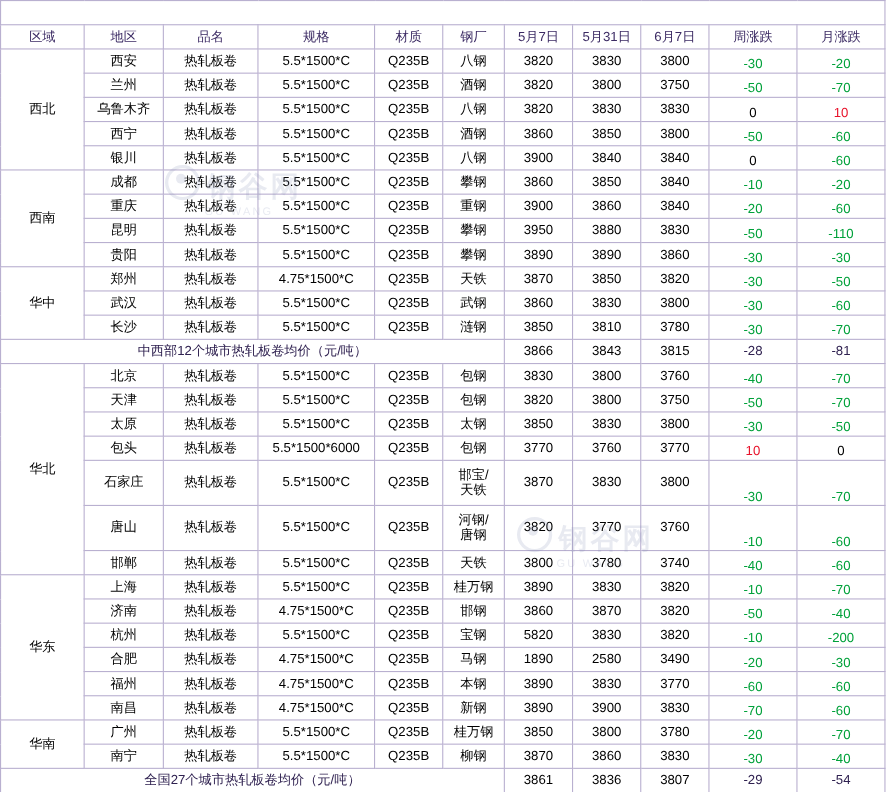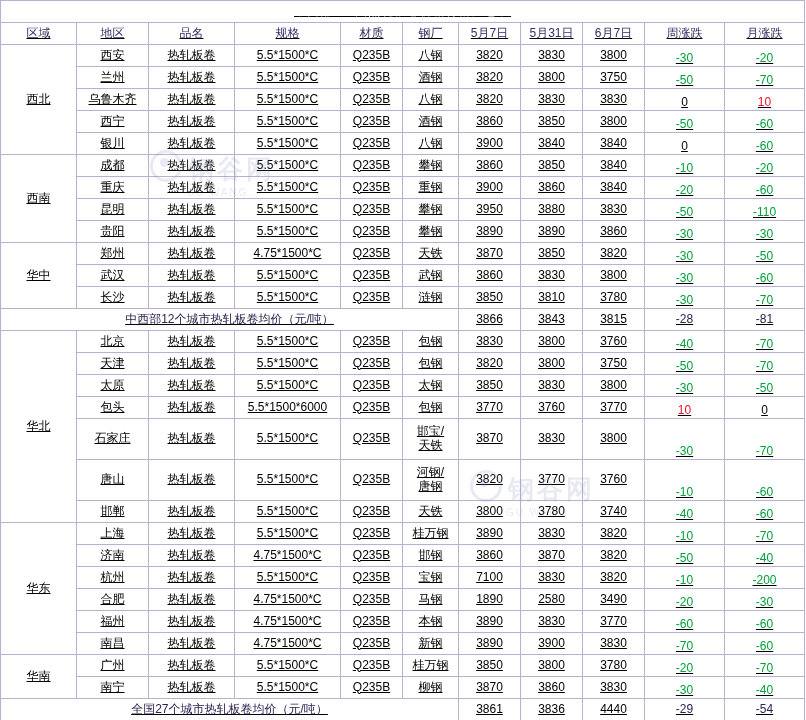--- a/index.html
+++ b/index.html
@@ -16,21 +16,20 @@
     overflow: hidden;
   }
   .wrap {
     width: 806px;
     position: relative;
   }
   table.main {
     border-collapse: collapse;
     width: 704px;
     table-layout: fixed;
-    text-decoration: underline;
   }
   table.main td, table.main th {
     border: 1px solid #b9b0d0;
     padding: 0;
     text-align: center;
     vertical-align: middle;
     font-weight: normal;
     font-size: 12px;
     height: 21px;
     line-height: 1.15;
@@ -434,21 +433,21 @@
           <td>3820</td>
           <td class="green" style="vertical-align:bottom">-50</td>
           <td class="green" style="vertical-align:bottom">-40</td>
         </tr>
         <tr class="data-row shade">
           <td>杭州</td>
           <td>热轧板卷</td>
           <td>5.5*1500*C</td>
           <td>Q235B</td>
           <td>宝钢</td>
-          <td>7100</td>
+          <td>5820</td>
           <td>3830</td>
           <td>3820</td>
           <td class="green" style="vertical-align:bottom">-10</td>
           <td class="green" style="vertical-align:bottom">-200</td>
         </tr>
         <tr class="data-row">
           <td>合肥</td>
           <td>热轧板卷</td>
           <td>4.75*1500*C</td>
           <td>Q235B</td>
@@ -505,20 +504,20 @@
           <td>3870</td>
           <td>3860</td>
           <td>3830</td>
           <td class="green" style="vertical-align:bottom">-30</td>
           <td class="green" style="vertical-align:bottom">-40</td>
         </tr>
         <tr class="avg-row">
           <td colspan="6">全国27个城市热轧板卷均价（元/吨）</td>
           <td class="num">3861</td>
           <td class="num">3836</td>
-          <td class="num">4440</td>
+          <td class="num">3807</td>
           <td class="green">-29</td>
           <td class="green">-54</td>
         </tr>
       </tbody>
   </table>
 
 </div>
 
 </body></html>

